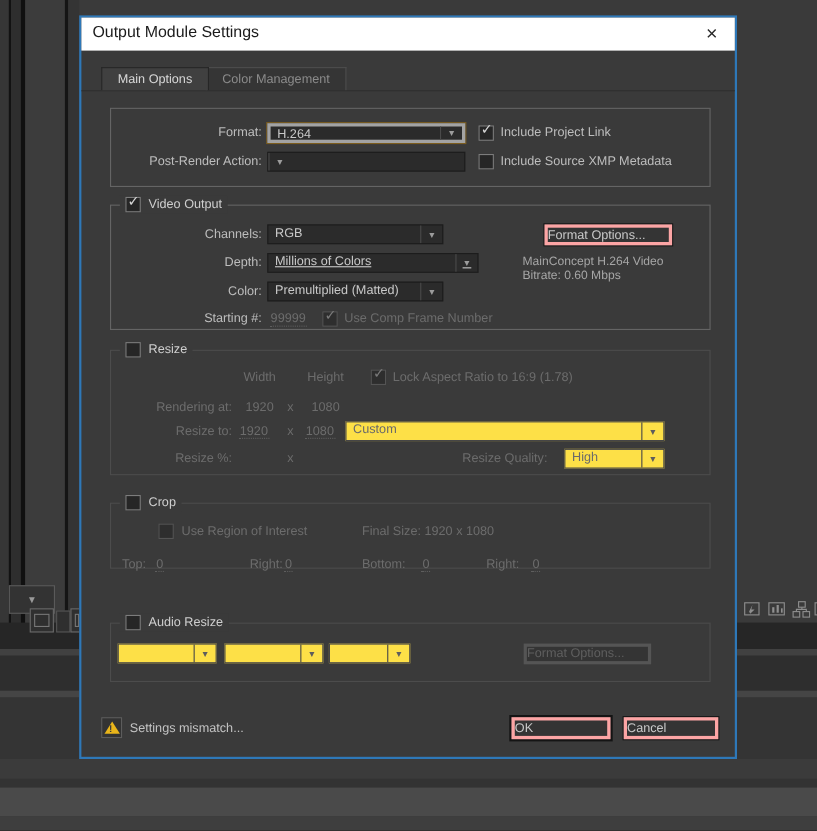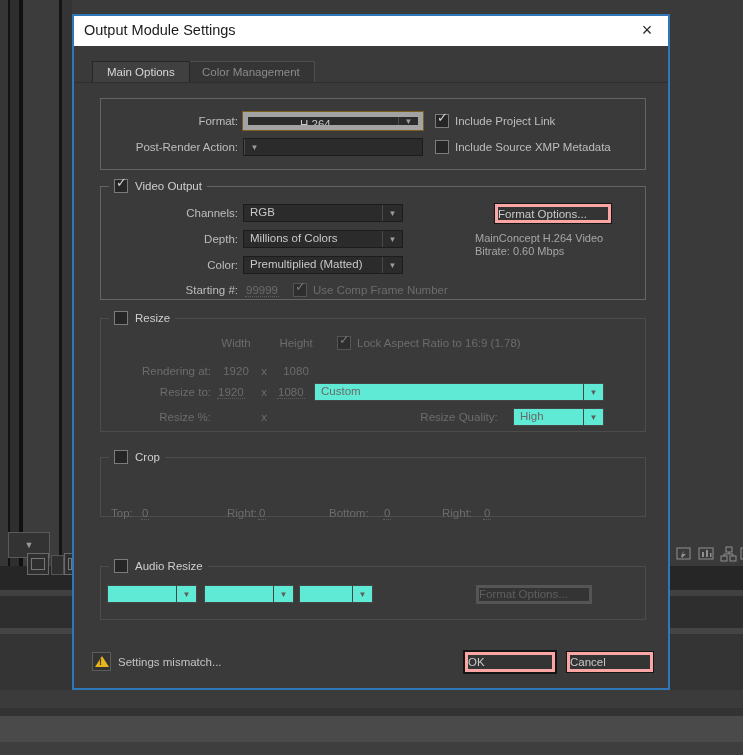--- a/index.html
+++ b/index.html
@@ -38,22 +38,22 @@
   .lbl-r{display:inline-block;text-align:right;}
   .dim{color:#6c6c6c;}
   .val-dis{color:#6c6c6c;border-bottom:1px dotted #5e5e5e;padding:0 1px;}
 
   
   .dd{display:flex;align-items:stretch;height:18px;background:#2b2b2b;border:1px solid #1c1c1c;
       box-sizing:border-box;color:#c9c9c9;}
   .dd-text{flex:1;padding:1px 6px 0 6px;white-space:nowrap;overflow:hidden;}
   .dd-ar{width:19px;border-left:1px solid #4a4a4a;display:flex;align-items:center;justify-content:center;
          color:#9c9c9c;font-size:8px;}
-  .dd.focused{border:5px solid #a3a3a3;box-shadow:0 0 0 1px #7c5d1e;padding-left:46px;}
-  .dd.dis{background:#5eead4;border-color:#464646;color:#6a6a6a;}
+  .dd.focused{border:3px solid #a3a3a3;box-shadow:0 0 0 1px #7c5d1e;}
+  .dd.dis{background:#fde047;border-color:#464646;color:#6a6a6a;}
   .dd.dis .dd-ar{color:#5d5d5d;border-left-color:#464646;}
 
   
   .cb{position:relative;display:inline-block;width:12px;height:12px;background:#262626;
       border:1px solid #7c7c7c;box-sizing:content-box;flex:none;}
   .cb .ck{position:absolute;left:1px;top:-5px;color:#d6d6d6;font-size:13px;font-weight:bold;display:none;}
   .cb.checked .ck{display:block;}
   .cb.dis{border-color:#545454;background:#2e2e2e;}
   .cb.dis .ck{color:#7a7a7a;}
 
@@ -187,21 +187,21 @@
         <span class="lbl lbl-r" style="width:137px;">Channels:</span>
         <span style="width:5px;"></span>
         <span class="dd" style="width:160px;">
           <span class="dd-text">RGB</span>
           <span class="dd-ar">▼</span>
         </span>
       </div>
       <div class="row" style="left:0;top:43px;width:340px;">
         <span class="lbl lbl-r" style="width:137px;">Depth:</span>
         <span style="width:5px;"></span>
-        <span class="dd" style="width:160px;">
+        <span class="dd" style="width:192px;text-decoration:underline;">
           <span class="dd-text">Millions of Colors</span>
           <span class="dd-ar">▼</span>
         </span>
       </div>
       <div class="row" style="left:0;top:69px;width:340px;">
         <span class="lbl lbl-r" style="width:137px;">Color:</span>
         <span style="width:5px;"></span>
         <span class="dd" style="width:160px;">
           <span class="dd-text">Premultiplied (Matted)</span>
           <span class="dd-ar">▼</span>
@@ -265,20 +265,25 @@
           <span class="dd-ar">▼</span>
         </span>
       </div>
     </div>
 
     <div class="group dis" style="top:441px;height:60px;">
       <div class="legend">
         <span class="cb"></span>
         <span class="legend-text">Crop</span>
       </div>
+      <div class="row" style="left:0;top:16px;width:540px;">
+        <span class="cb dis" style="position:absolute;left:43px;top:2px;"></span>
+        <span class="dim" style="position:absolute;left:64px;">Use Region of Interest</span>
+        <span class="dim" style="position:absolute;left:228px;">Final Size: 1920 x 1080</span>
+      </div>
       <div class="row" style="left:0;top:46px;width:540px;">
         <span class="dim" style="position:absolute;left:10px;">Top:</span>
         <span class="val-dis" style="position:absolute;left:40px;">0</span>
         <span class="dim" style="position:absolute;left:126px;">Right:</span>
         <span class="val-dis" style="position:absolute;left:157px;">0</span>
         <span class="dim" style="position:absolute;left:228px;">Bottom:</span>
         <span class="val-dis" style="position:absolute;left:282px;">0</span>
         <span class="dim" style="position:absolute;left:341px;">Right:</span>
         <span class="val-dis" style="position:absolute;left:382px;">0</span>
       </div>

